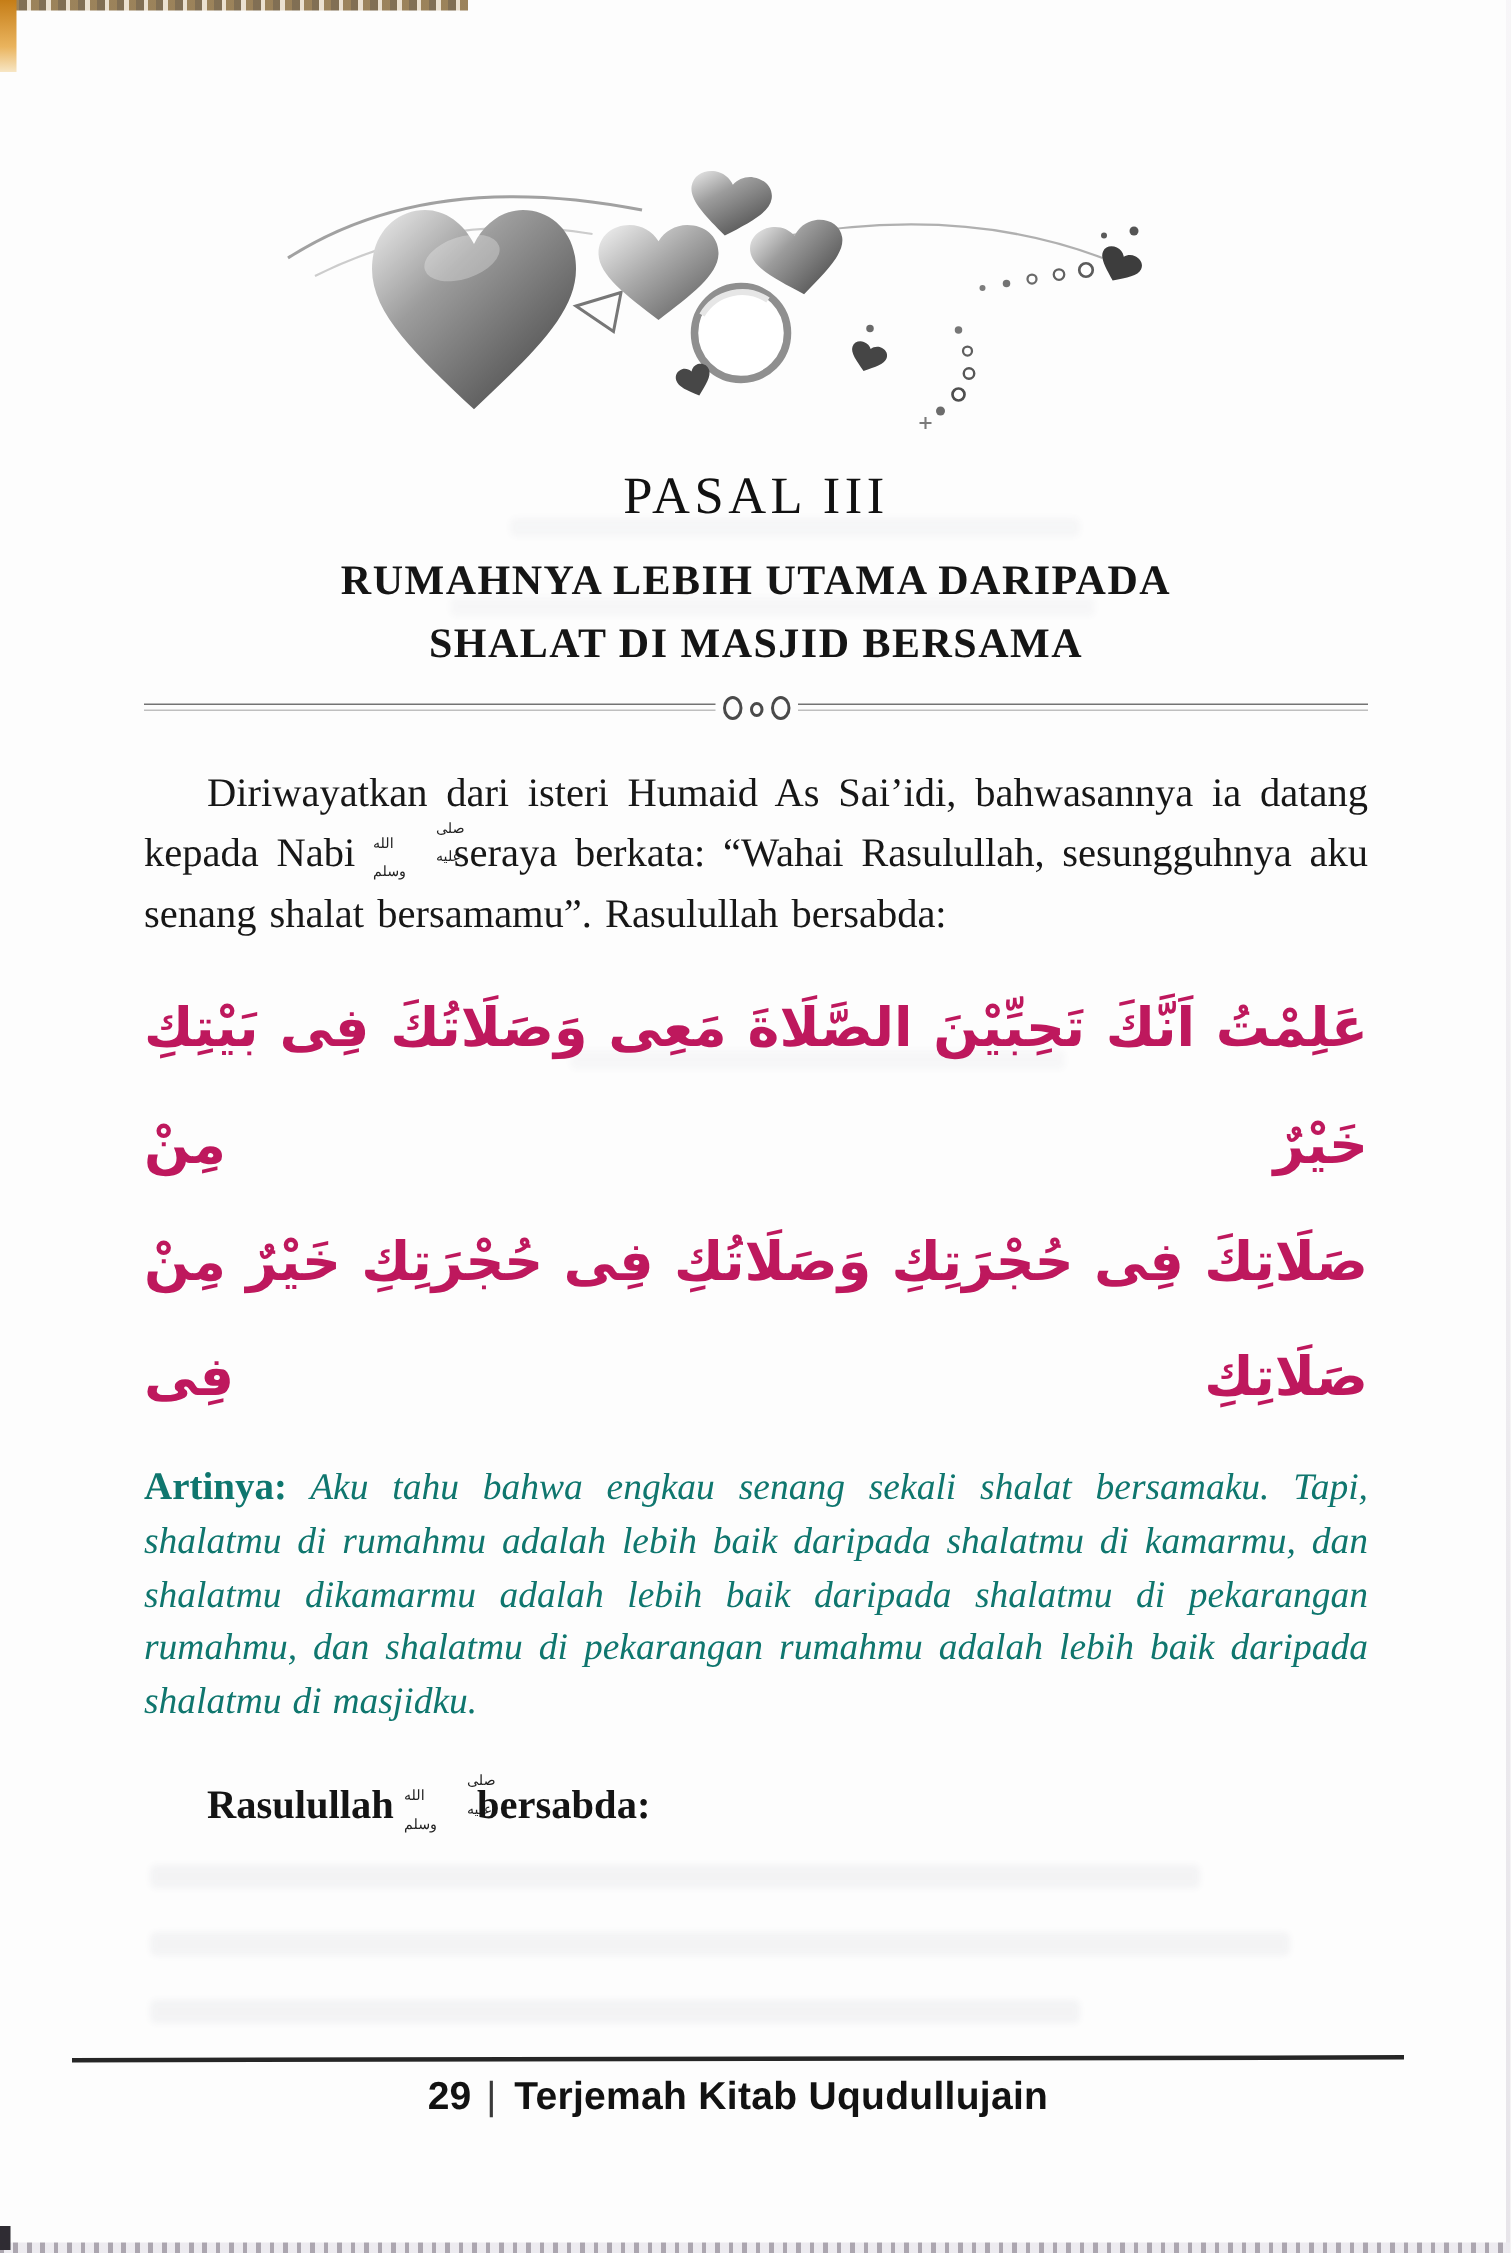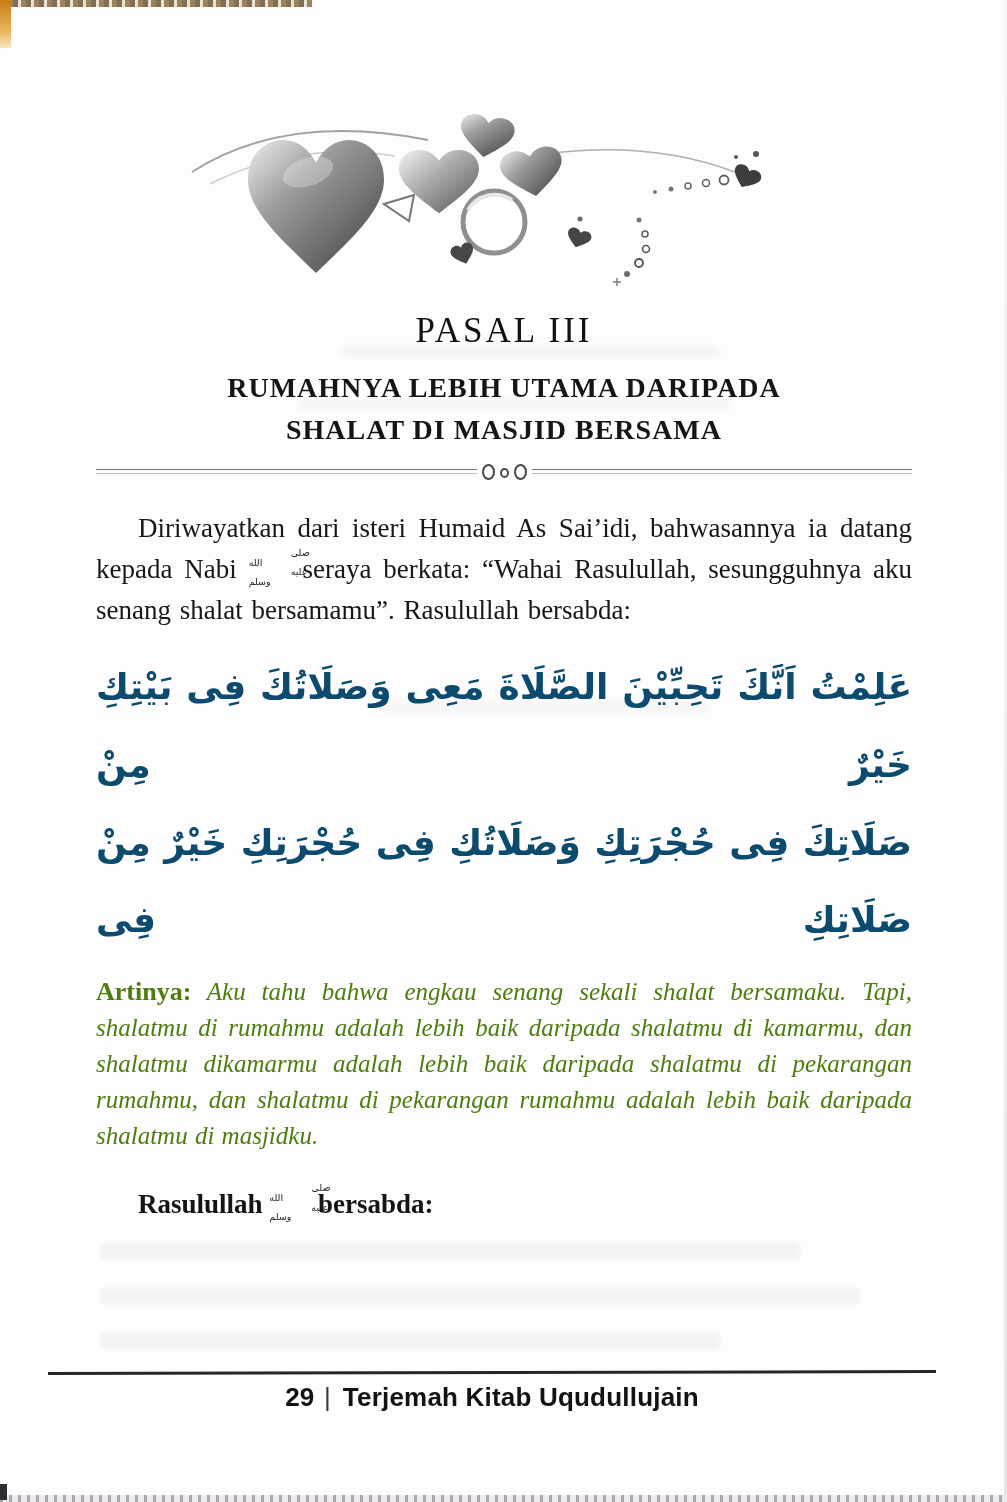--- a/index.html
+++ b/index.html
@@ -38,26 +38,26 @@
   .dcirc.small{width:9px;height:10px;border-width:2px;margin-top:3px;}
 
   .body-par{margin:0;font-size:27px;line-height:1.5;text-align:justify;text-indent:42px;
     word-spacing:2px;color:#171717;}
 
   .saw{display:inline-block;width:42px;font-family:"DejaVu Sans",sans-serif;font-size:9.5px;
     line-height:1.02;text-align:left;vertical-align:-7px;font-weight:400;color:#222;}
   .saw span{display:block;}
 
   .arabic{margin:18px 0 8px;direction:rtl;font-family:"DejaVu Sans",sans-serif;font-weight:700;
-    font-size:36px;line-height:2.16;color:#0c4a6e;}
+    font-size:36px;line-height:2.16;color:#be185d;}
   .ar-line{text-align:justify;text-align-last:justify;}
   .ar-line.ar-last{text-align-last:left;padding-left:20px;}
 
   .artinya{margin:14px 0 0;font-size:25px;line-height:1.43;text-align:justify;font-style:italic;
-    word-spacing:1px;color:#4d7c0f;}
+    word-spacing:1px;color:#0f766e;}
   .artinya .lbl{font-style:normal;font-weight:700;font-size:26px;}
 
   .closing{margin:30px 0 0;font-size:27px;font-weight:700;text-indent:42px;color:#141414;}
 
   
   .footer-rule{position:absolute;left:48px;top:1371px;width:888px;height:3px;background:#262626;
     transform:rotate(-.12deg);}
   .footer-text{position:absolute;left:48px;top:1382px;width:888px;text-align:center;
     font-family:"Liberation Sans",sans-serif;font-size:26px;color:#121212;}
   .footer-text .num{font-weight:700;}

